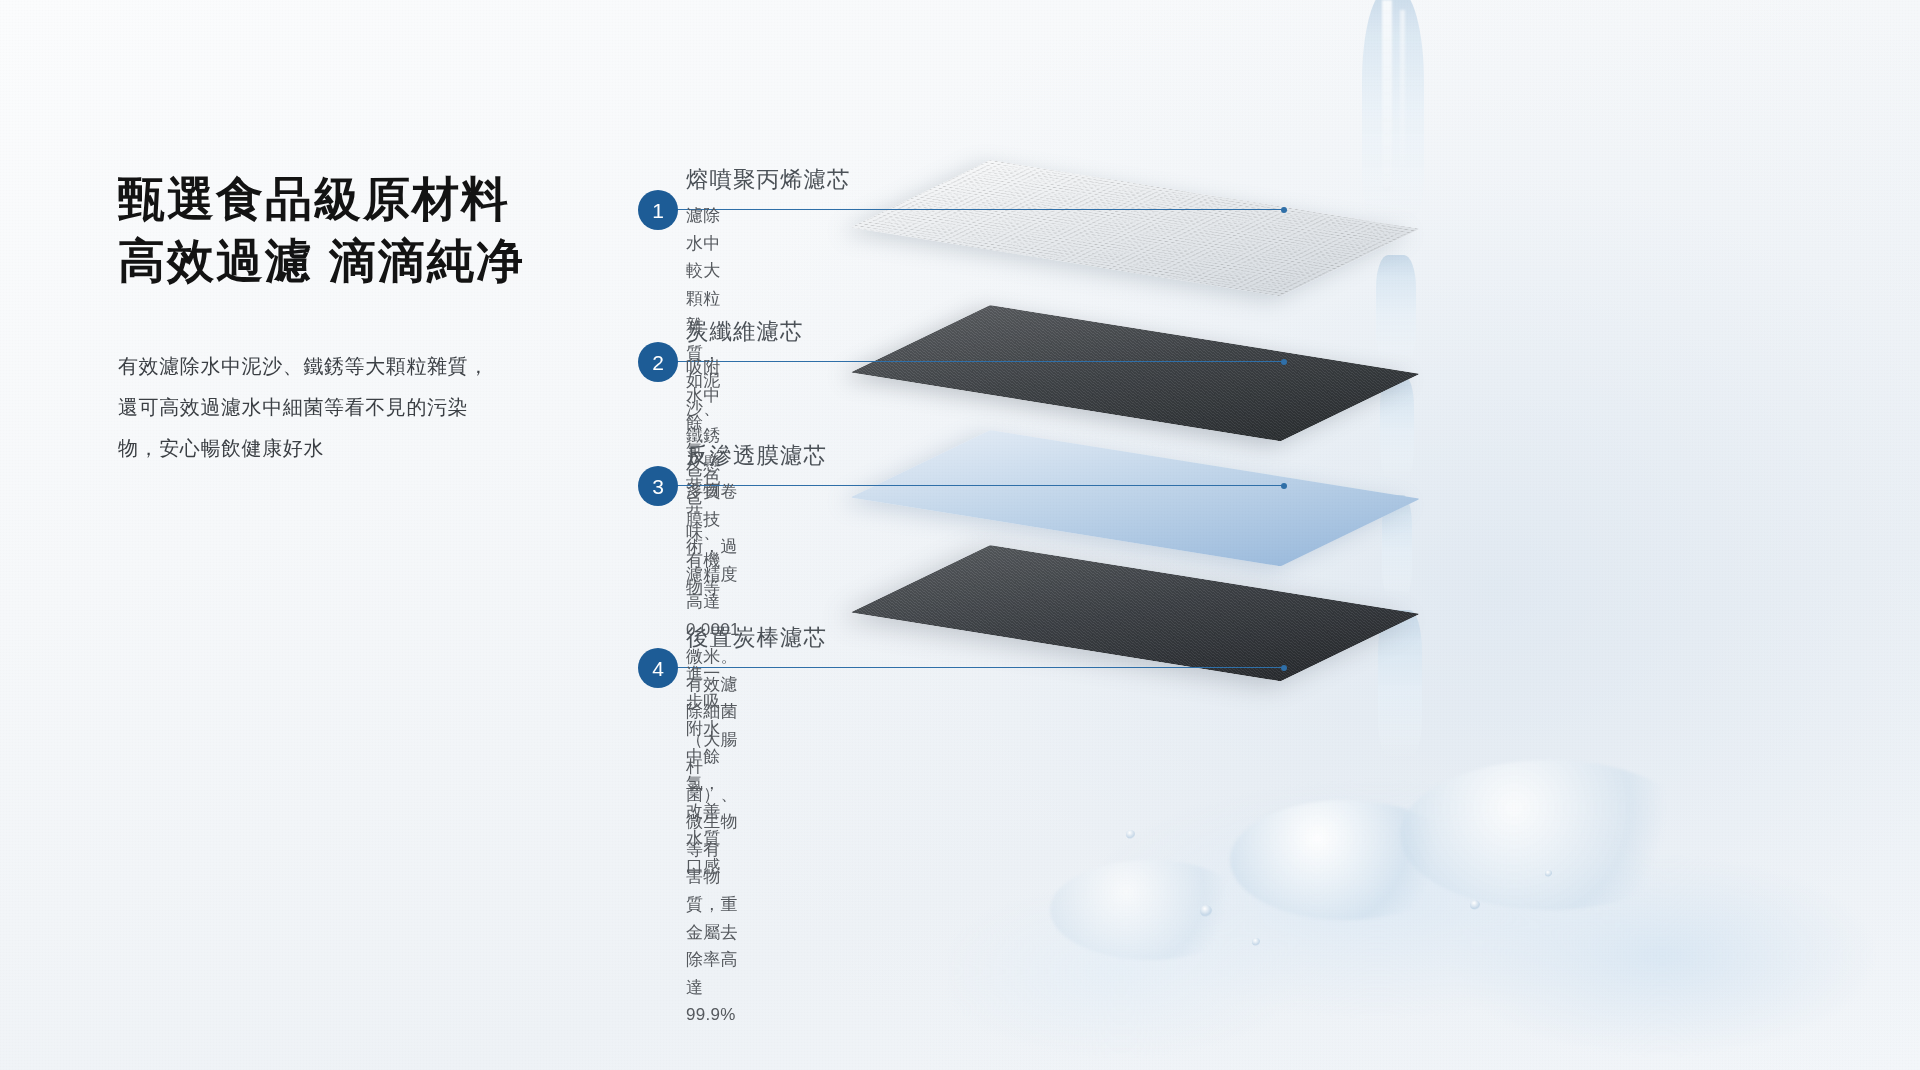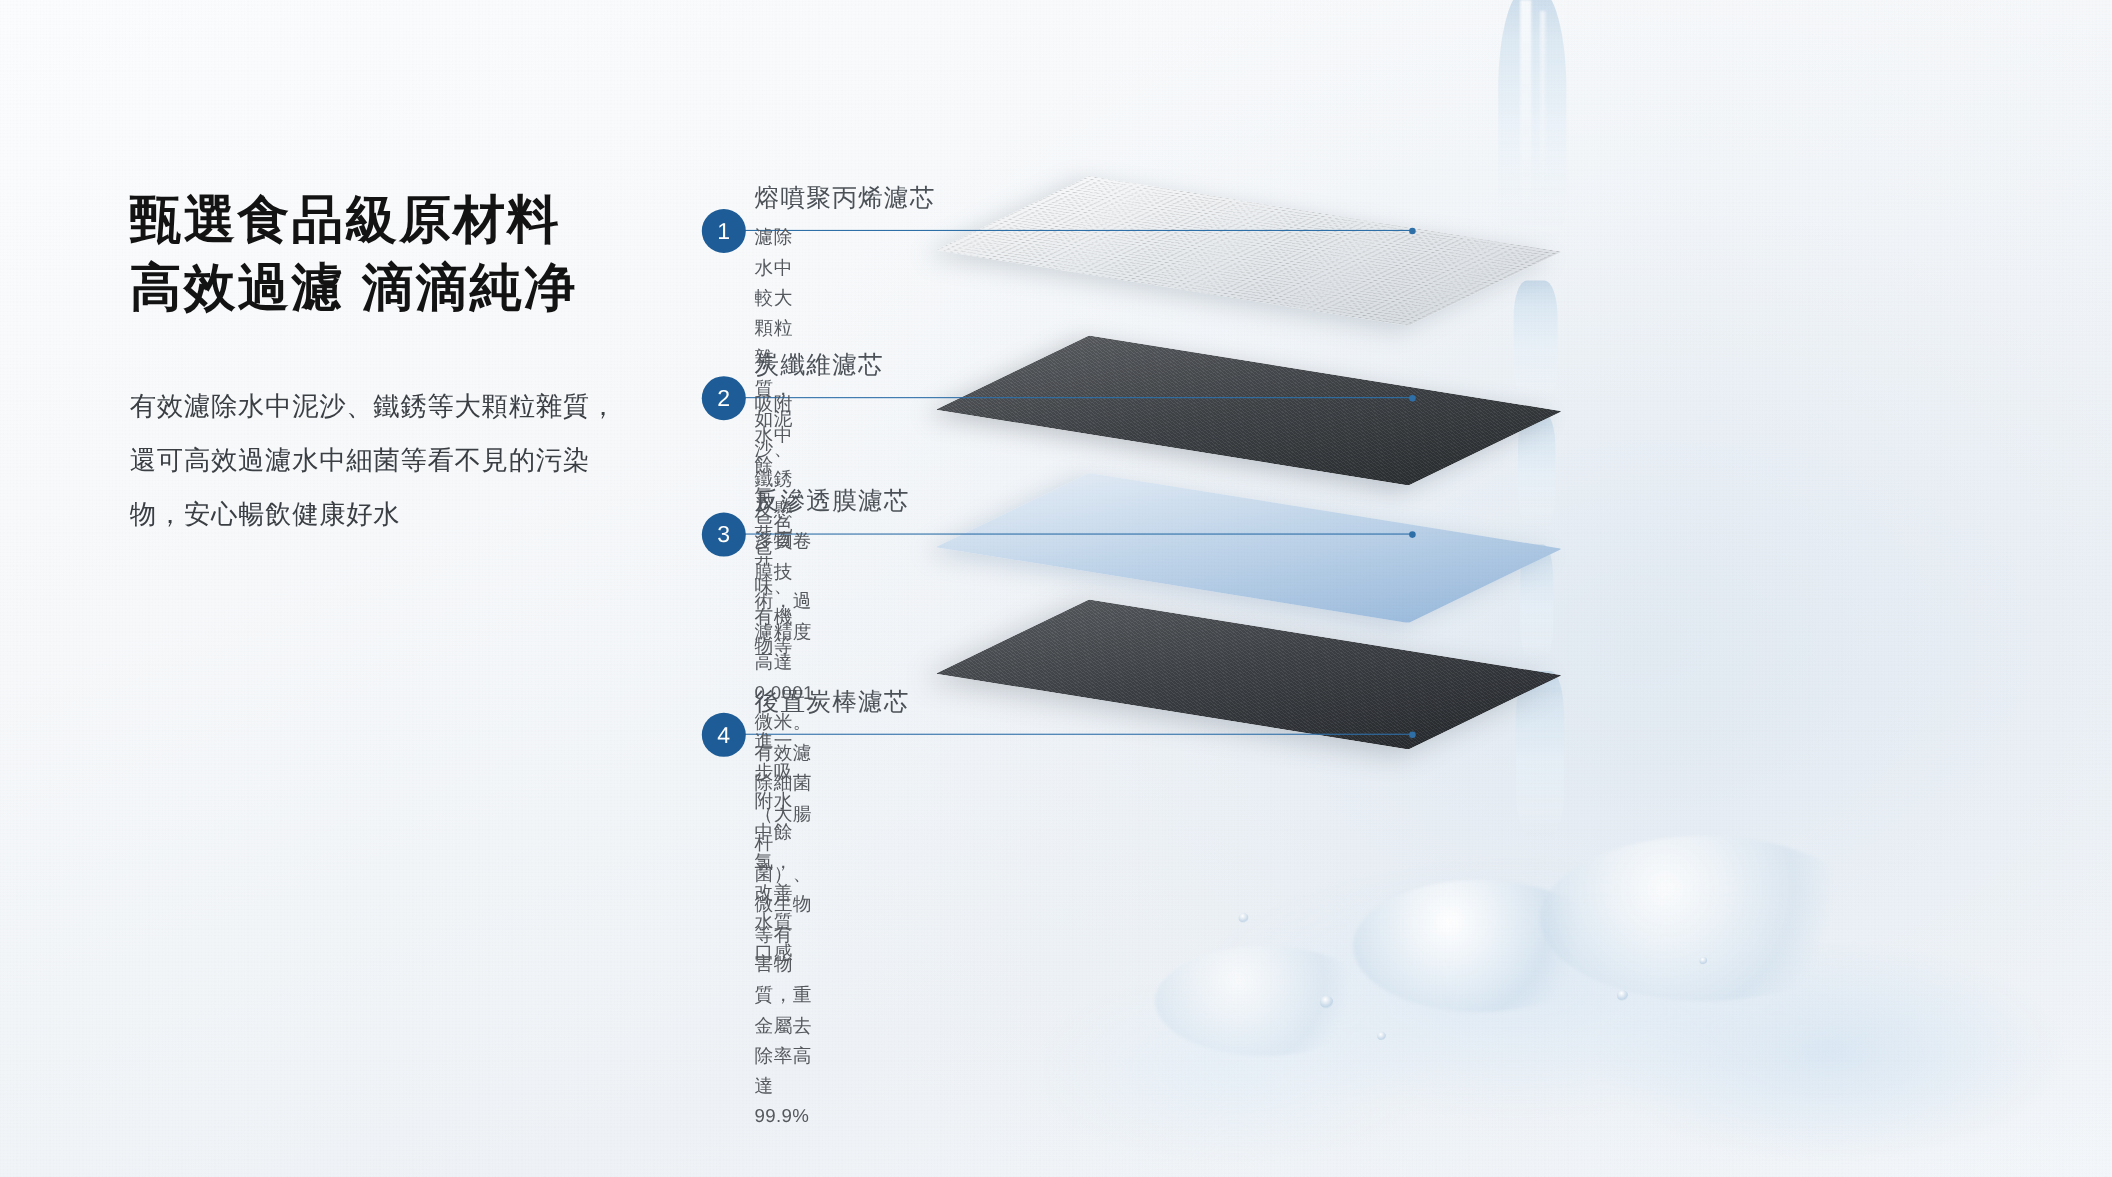--- a/index.html
+++ b/index.html
@@ -28,21 +28,21 @@
   }
 
   
   #left { position: absolute; left: 118px; top: 168px; width: 520px; }
   #headline {
     font-size: 47px; font-weight: 700; color: #131313;
     line-height: 1.32; letter-spacing: 2px; white-space: pre-line;
   }
   #subcopy {
     margin-top: 54px;
-    font-size: 24px; color: #3b3f44;
+    font-size: 20px; color: #3b3f44;
     line-height: 2.04; letter-spacing: .6px; white-space: pre-line;
   }
   #footnote {
     position: absolute; left: 105px; top: 766px; width: 480px;
     font-size: 13.6px; color: #595f66; line-height: 1.70;
     text-align: center; letter-spacing: .2px; white-space: pre-line;
   }
 
   
   #art { position: absolute; left: 930px; top: 0; width: 990px; height: 1070px; }

